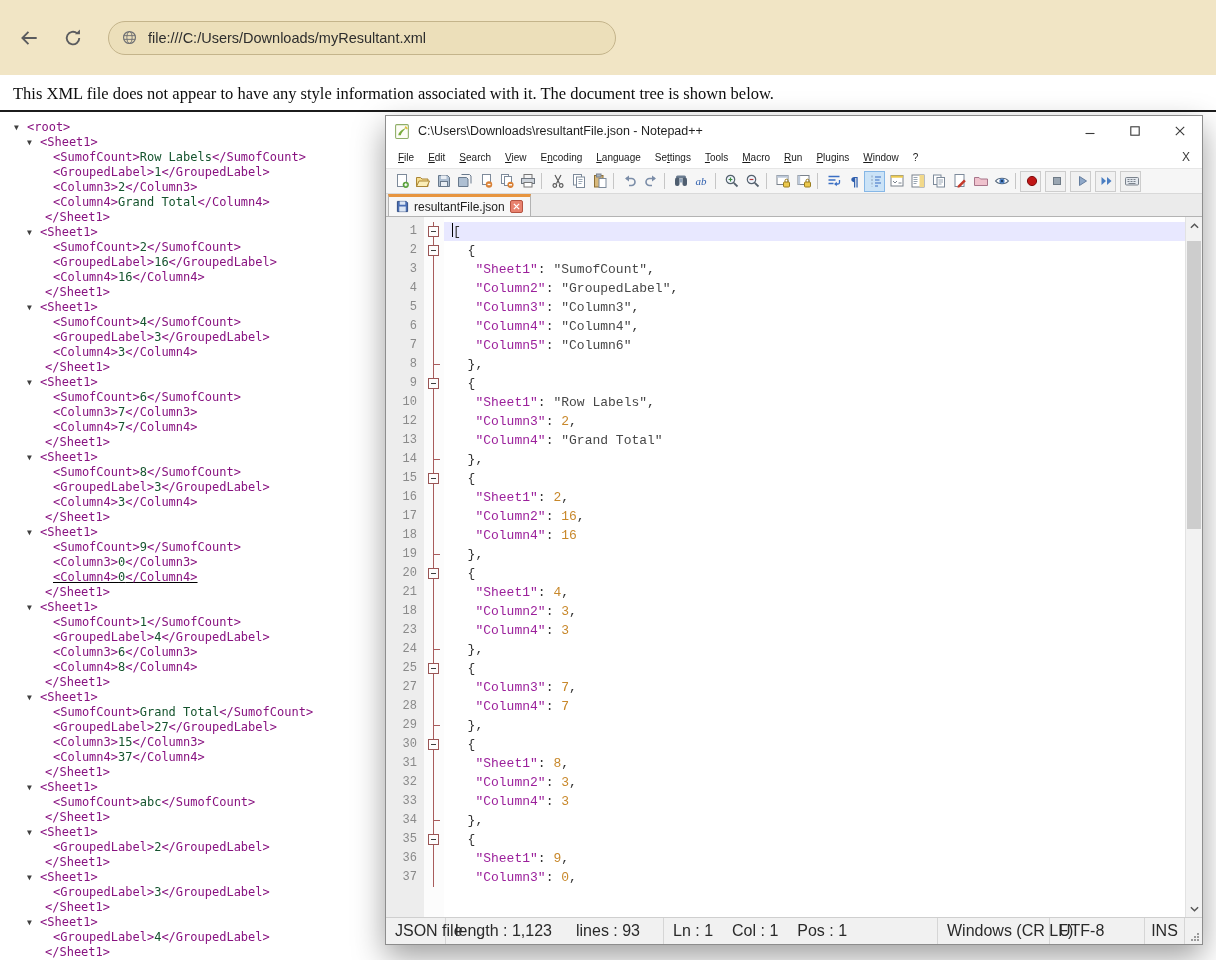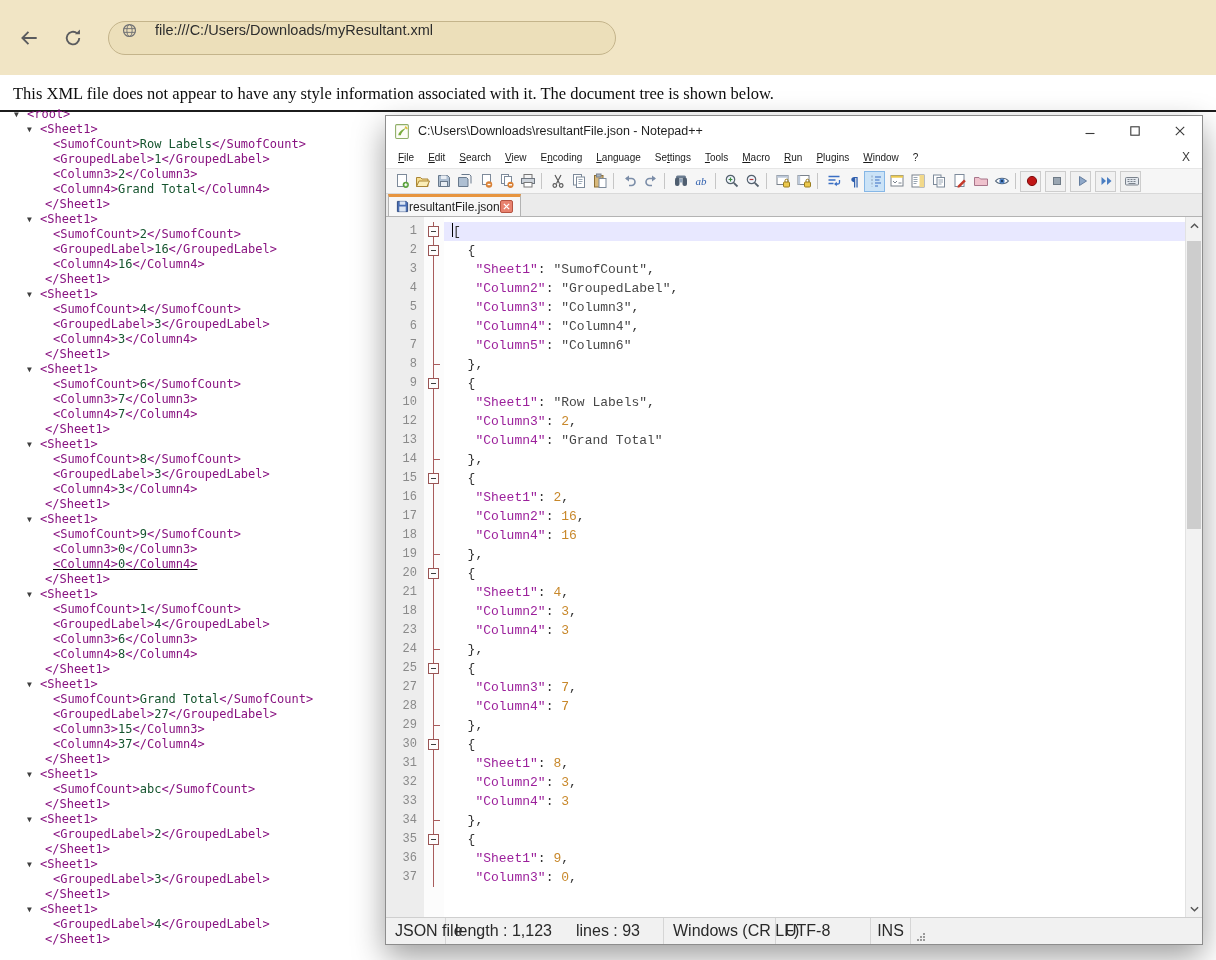--- a/index.html
+++ b/index.html
@@ -4,27 +4,27 @@
 <style>
   *{box-sizing:border-box;margin:0;padding:0}
   html,body{width:1216px;height:960px;overflow:hidden;background:#fff;
     font-family:"Liberation Sans",sans-serif}
   
   .chrome{position:absolute;left:0;top:0;width:1216px;height:75px;background:#f1e5c5;
     display:flex;align-items:center}
   .bicon{width:26px;height:26px;display:flex;align-items:center;justify-content:center;flex:none}
   .back{margin-left:16px}.reload{margin-left:18px}
   .addressbar{margin-left:22px;width:508px;height:34px;border-radius:17px;background:#ecdfba;
-    border:1px solid #c4b48b;display:flex;padding:0 12px;gap:17px}
+    border:1px solid #c4b48b;display:flex;align-items:center;padding:0 12px;gap:10px}
   .url{font-size:14.5px;color:#2d2d2d;white-space:nowrap}
   
   .page{position:absolute;left:0;top:75px;width:1216px;height:885px;background:#fff}
   .msg{padding:9px 0 0 13px;font-family:"Liberation Serif",serif;font-size:16.5px;color:#0d0d0d}
   .divider{height:2px;background:#1c1c1c;margin-top:6px}
-  .xmltree{position:absolute;left:8px;top:32px;font-family:"DejaVu Sans Mono",monospace;
+  .xmltree{position:absolute;left:8px;top:45px;font-family:"DejaVu Sans Mono",monospace;
     font-size:12px;line-height:15px;white-space:nowrap}
   .xline{height:15px}
   .xar{display:inline-block;width:13px;font-size:8px;color:#3f3f3f;vertical-align:1px}
   .xtag{color:#881280}
   .xtx{color:#14532d}
   
   .npp{position:absolute;left:385px;top:115px;width:818px;height:830px;background:#fff;
     border:1px solid #8d8d8d;box-shadow:0 12px 30px rgba(0,0,0,.38);display:flex;flex-direction:column}
   .titlebar{height:30px;background:#fff;display:flex;align-items:center;padding-left:8px;flex:none}
   .apptitle{font-size:12.5px;color:#1f1f1f;margin-left:7px;white-space:nowrap}
@@ -34,21 +34,21 @@
   .menu-item{font-size:10px;color:#1a1a1a;padding:2px 7px;white-space:nowrap}
   .menu-x{margin-left:auto;padding-right:12px;font-size:12px;color:#3c3c3c}
   .toolbar{height:26px;background:#f6f6f6;border-top:1px solid #e6e6e6;border-bottom:1px solid #d9d9d9;
     display:flex;align-items:center;padding-left:4px;flex:none}
   .tbtn{width:21px;height:21px;display:flex;align-items:center;justify-content:flex-end;border:1px solid transparent}
   .tbtn.active{background:#cbe3f7;border:1px solid #86b7e6}
   .tbtn.framed{background:#f1f1f1;border:1px solid #cdcdcd;margin-right:4px}
   .tsep{width:1px;height:16px;background:#c6c6c6;margin:0 4px;flex:none}
   .tabbar{height:22px;background:#ebebeb;display:flex;align-items:flex-end;padding-left:2px;flex:none}
   .tab{height:22px;background:#f7f7f7;border:1px solid #b3b3b3;border-bottom:none;
-    border-top:3px solid #e79540;display:flex;align-items:center;padding:0 7px;
+    border-top:3px solid #e79540;display:flex;align-items:center;gap:5px;padding:0 7px;
     font-size:12px;color:#1e1e1e;white-space:nowrap}
   .tabclose{width:13px;height:13px;background:#e8826f;border:1px solid #b65442;border-radius:2px;
     display:flex;align-items:center;justify-content:center}
   
   .editor{flex:1;position:relative;background:#fff;border-top:1px solid #b3b3b3;overflow:hidden}
   .gbg{position:absolute;left:0;top:0;bottom:0;width:38px;background:#ededed;z-index:0}
   .fbg{position:absolute;left:38px;top:0;bottom:0;width:20px;background:#fcfcfc;z-index:0}
   .edlines{position:relative;z-index:1;padding-top:5px}
   .erow{display:flex;height:19px}
   .egut{width:38px;flex:none;text-align:right;padding-right:7px;color:#8a8a8a;
@@ -727,20 +727,25 @@
   </div>
 
   <div class="statusbar">
     <div class="sseg seg-type">
       <span>JSON file</span>
     </div>
     <div class="sseg seg-len">
       <span>length : 1,123</span>
         <span>lines : 93</span>
     </div>
+    <div class="sseg seg-pos">
+      <span>Ln : 1</span>
+        <span>Col : 1</span>
+        <span>Pos : 1</span>
+    </div>
     <div class="sseg seg-eol">
       <span>Windows (CR LF)</span>
     </div>
     <div class="sseg seg-enc">
       <span>UTF-8</span>
     </div>
     <div class="sseg seg-ins">
       <span>INS</span>
     </div>
     <div class="sseg grip">

